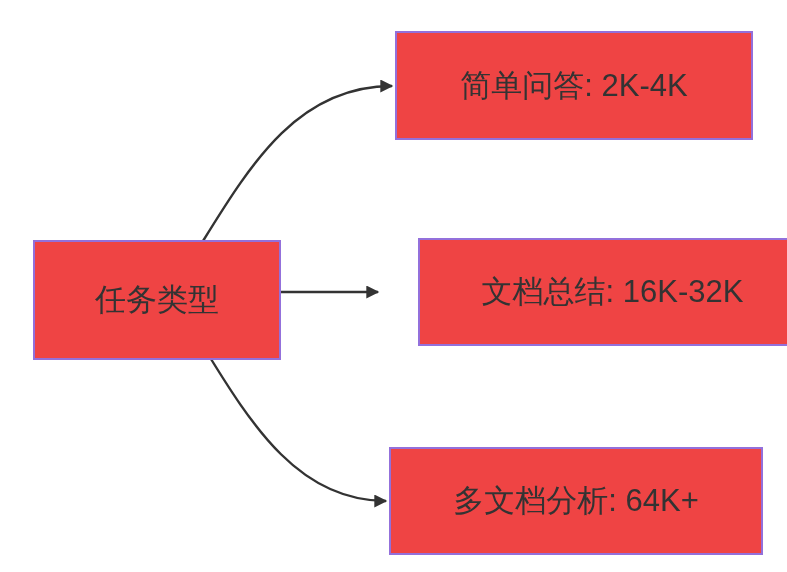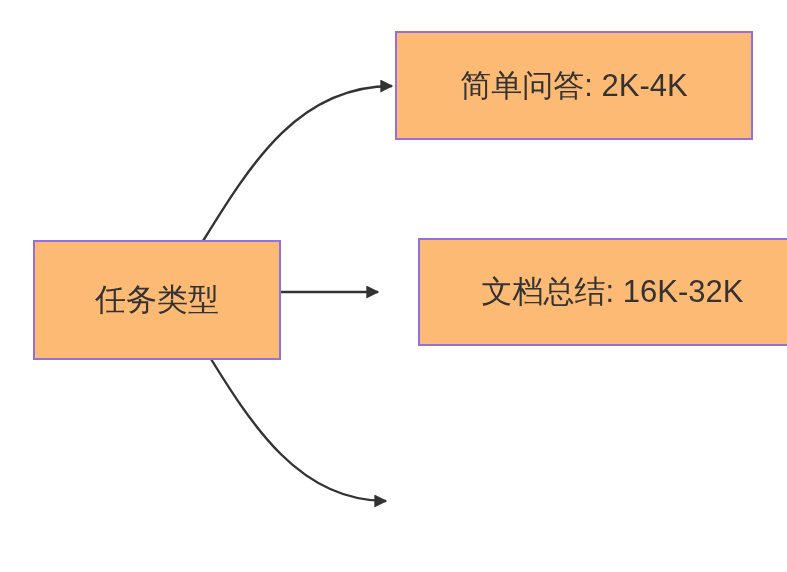--- a/index.html
+++ b/index.html
@@ -18,21 +18,21 @@
   .edges-layer {
     position: absolute;
     left: 0;
     top: 0;
     width: 787px;
     height: 572px;
   }
   .node {
     position: absolute;
     box-sizing: border-box;
-    background: #fdba74;
+    background: #ef4444;
     border: 2px solid #9370DB;
     color: #333333;
     font-size: 31px;
     line-height: 1.2;
     display: flex;
     align-items: center;
     justify-content: center;
     text-align: center;
     white-space: nowrap;
   }
@@ -62,14 +62,17 @@
   </div>
 
   <div class="node node-top">
     <span>简单问答: 2K-4K</span>
   </div>
 
   <div class="node node-middle">
     <span>文档总结: 16K-32K</span>
   </div>
 
+  <div class="node node-bottom">
+    <span>多文档分析: 64K+</span>
+  </div>
 
 </div>
 
 </body></html>

